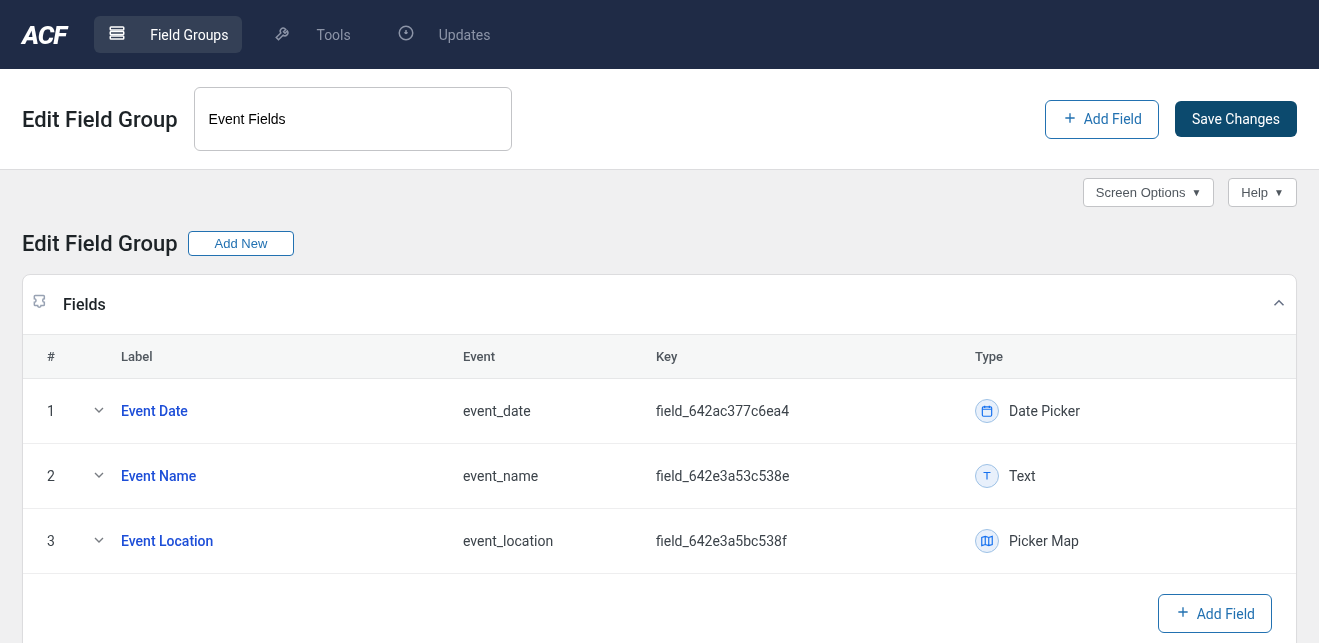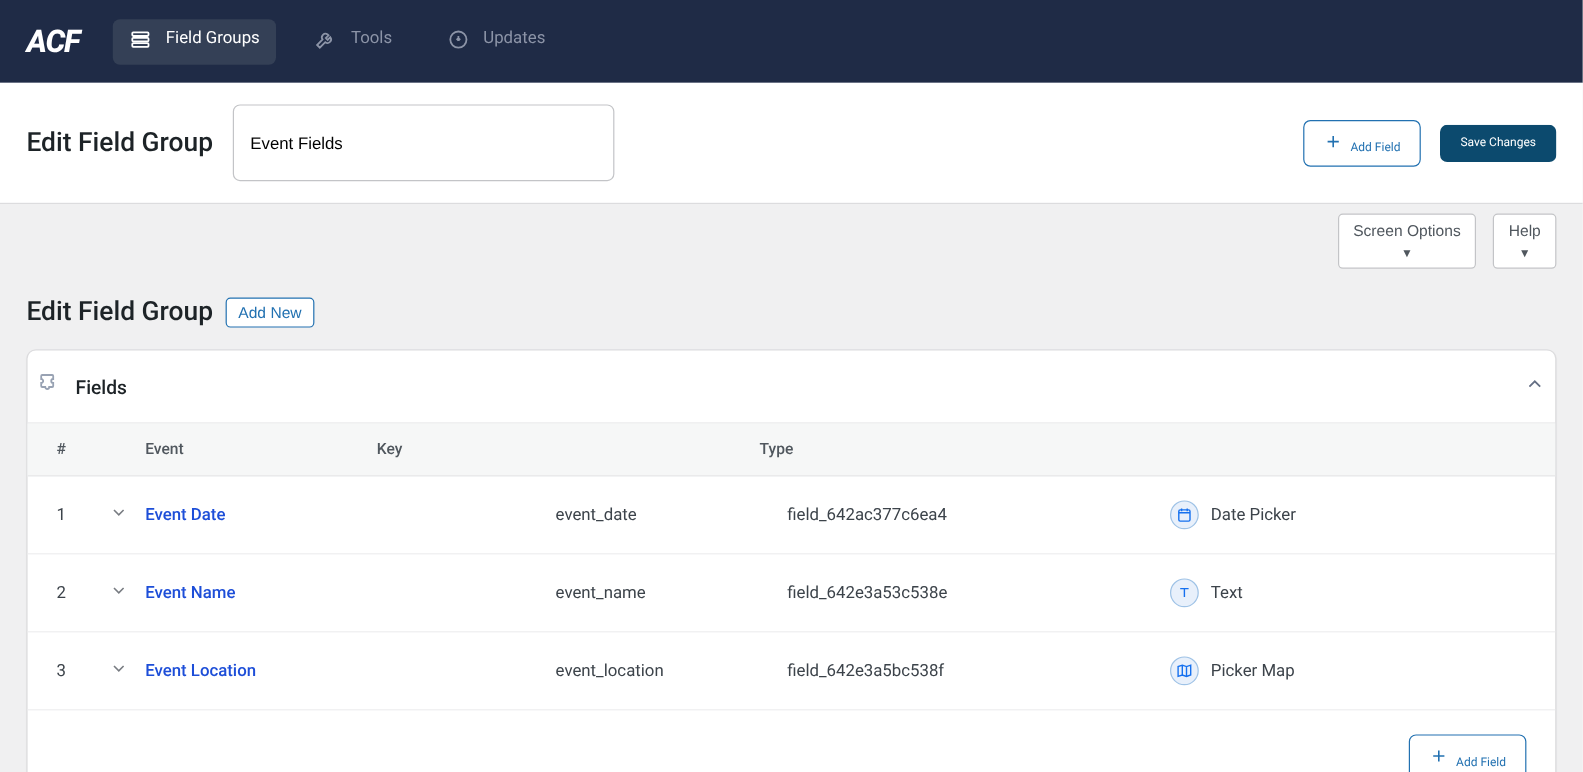--- a/index.html
+++ b/index.html
@@ -2,43 +2,43 @@
 <html><head>
 <meta charset="utf-8">
 <style>
 * { margin: 0; padding: 0; box-sizing: border-box; }
 body { font-family: -apple-system, BlinkMacSystemFont, "Segoe UI", Roboto, sans-serif; background: #f0f0f1; color: #1d2327; font-size: 14px; }
 
 
 .topnav { background: #1f2b46; height: 69px; display: flex; align-items: center; padding: 0 22px; gap: 28px; }
 .logo { color: #fff; font-weight: 800; font-size: 26px; letter-spacing: -1px; font-style: italic; text-align: center; }
 .nav-items { display: flex; gap: 18px; }
-.nav-item { display: flex; align-items: flex-start; gap: 12px; color: #8c94a7; padding: 8px 14px; border-radius: 6px; cursor: pointer; font-size: 14px; }
+.nav-item { display: flex; align-items: center; gap: 24px; color: #8c94a7; padding: 8px 14px; border-radius: 6px; cursor: pointer; font-size: 14px; }
 .nav-item.active { background: #344056; color: #fff; }
 .nav-item svg { width: 18px; height: 18px; }
 
 
 .headerbar { background: #fff; border-bottom: 1px solid #dcdcde; padding: 18px 22px; display: flex; align-items: center; gap: 16px; }
 .page-title { font-size: 22px; font-weight: 500; }
 .title-input { border: 1px solid #c3c4c7; border-radius: 6px; padding: 23px 14px; font-size: 14px; width: 318px; }
 .headerbar-spacer { flex: 1; }
-.btn { display: inline-flex; align-items: flex-end; gap: 6px; padding: 9px 16px; border-radius: 6px; font-size: 10px; cursor: pointer; border: 1px solid transparent; font-family: inherit; }
+.btn { display: inline-flex; align-items: center; gap: 6px; padding: 9px 16px; border-radius: 6px; font-size: 14px; cursor: pointer; border: 1px solid transparent; font-family: inherit; }
 .btn-outline { background: #fff; border: 1px solid #2271b1; color: #2271b1; }
 .btn-primary { background: #0c4a6e; color: #fff; }
 .btn svg { width: 16px; height: 16px; }
 
 
 .toolbar-row { display: flex; justify-content: flex-end; gap: 14px; padding: 8px 22px 0; }
-.wp-btn { background: #fff; border: 1px solid #c3c4c7; border-radius: 4px; padding: 6px 12px; font-size: 13px; cursor: pointer; display: inline-flex; align-items: center; gap: 6px; color: #50575e; flex-direction: column; }
+.wp-btn { background: #fff; border: 1px solid #c3c4c7; border-radius: 4px; padding: 6px 12px; font-size: 13px; cursor: pointer; display: inline-flex; align-items: center; gap: 6px; color: #50575e; }
 .wp-btn .tri { font-size: 10px; }
 
 
 .subheader { display: flex; align-items: center; gap: 10px; padding: 24px 22px 18px; }
 .subheader h2 { font-size: 22px; font-weight: 500; }
-.add-new-btn { border: 1px solid #2271b1; color: #2271b1; background: #fff; padding: 4px 10px; border-radius: 4px; font-size: 13px; cursor: pointer; font-weight: 500; }
+.add-new-btn { border: 1px solid #2271b1; color: #2271b1; background: #fff; padding: 4px 26px; border-radius: 4px; font-size: 13px; cursor: pointer; font-weight: 500; }
 
 
 .panel { background: #fff; border: 1px solid #dcdcde; border-radius: 8px; margin: 0 22px 22px; box-shadow: 0 1px 1px rgba(0,0,0,0.04); }
 .panel-header { display: flex; align-items: center; gap: 12px; padding: 18px 8px; border-bottom: 1px solid #e6e7e8; }
 .panel-header .puzzle { color: #98a2b3; }
 .panel-header h3 { font-size: 16px; font-weight: 500; flex: 1; }
 .panel-header .chev { color: #667085; cursor: pointer; }
 
 
 .tbl-head { display: flex; align-items: center; background: #f6f7f7; border-bottom: 1px solid #e6e7e8; padding: 14px 24px; font-size: 13px; color: #50575e; font-weight: 500; }
@@ -137,20 +137,21 @@
     <span class="chev">
       <svg width="18" height="18" viewBox="0 0 24 24" fill="none" stroke="currentColor" stroke-width="2">
           <path d="M6 15l6-6 6 6"></path>
         </svg>
     </span>
   </div>
 
   <div class="tbl-head">
     <div class="col-num">#</div>
     <div class="col-expand"></div>
+    <div class="col-label">Label</div>
     <div class="col-name">Event</div>
     <div class="col-key">Key</div>
     <div class="col-type">Type</div>
   </div>
 
   <div id="rows-container">
       <div class="tbl-row">
         <div class="col-num">1</div>
         <div class="col-expand"><span><svg width="16" height="16" viewBox="0 0 24 24" fill="none" stroke="currentColor" stroke-width="2">
               <path d="M6 9l6 6 6-6"></path>

